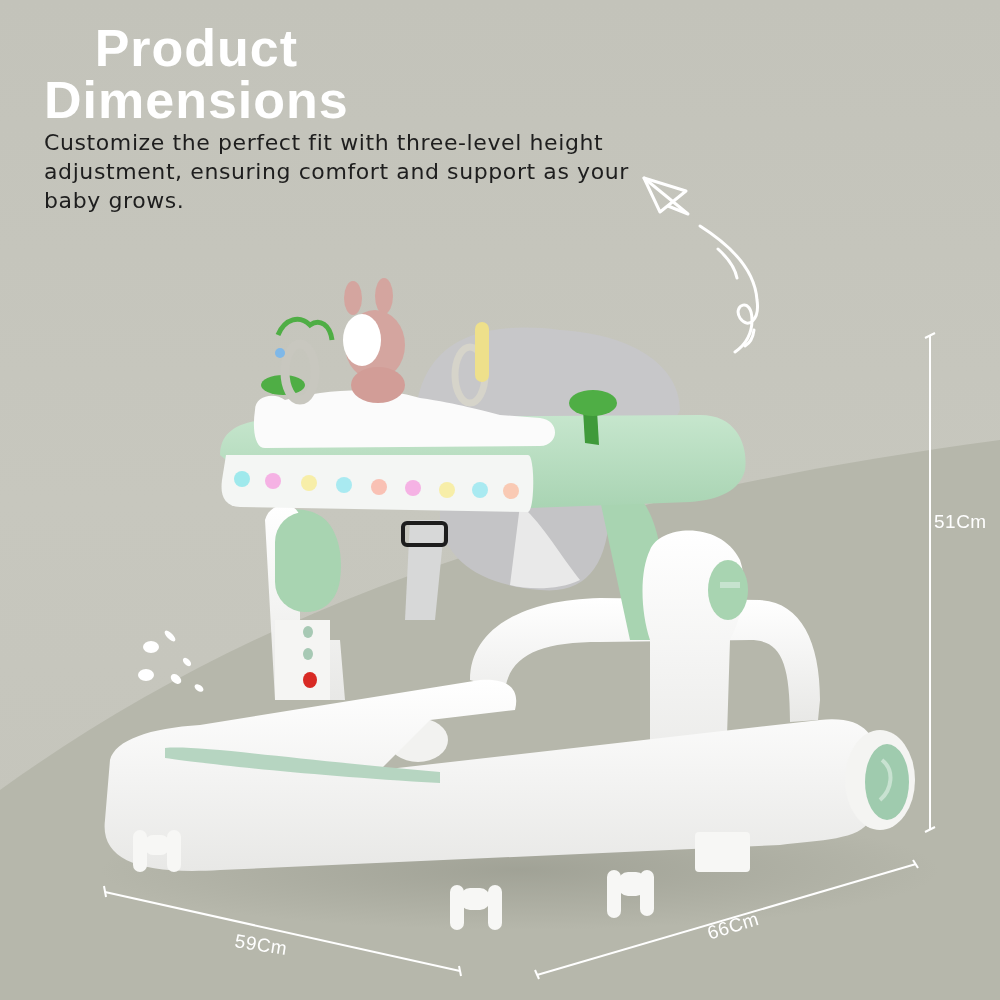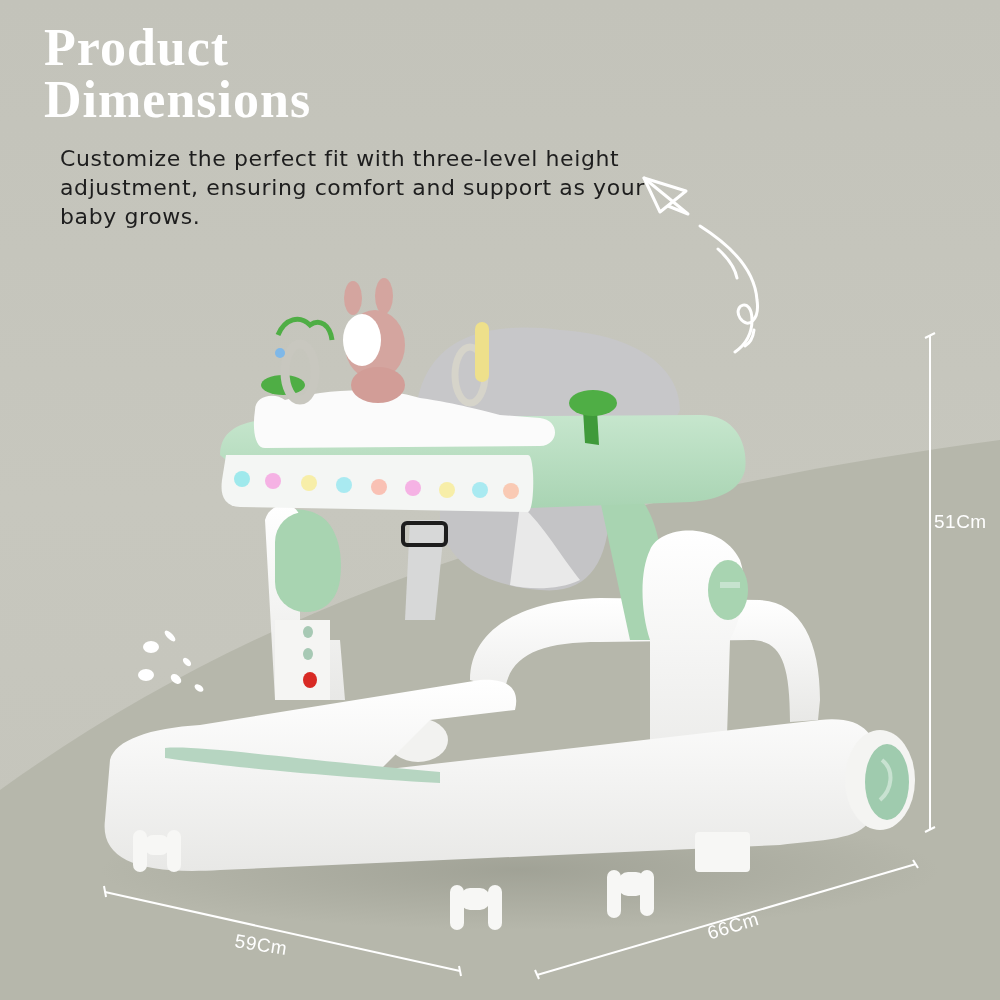--- a/index.html
+++ b/index.html
@@ -1,25 +1,25 @@
 <!DOCTYPE html>
 <html><head>
 <meta charset="utf-8">
 <style>
   html, body { margin: 0; padding: 0; }
   body { width: 1000px; height: 1000px; overflow: hidden; position: relative;
          background: #c6c6bd; font-family: "DejaVu Sans", sans-serif; }
   .bg-upper { position: absolute; inset: 0; background: linear-gradient(180deg,#c3c3ba 0%,#c7c7be 50%,#c4c4bb 100%); }
   .bg-floor { position: absolute; left: 0; top: 0; width: 1000px; height: 1000px; }
   .title { position: absolute; left: 44px; top: 22px; color: #ffffff;
-           font-family: Liberation Serif, serif; font-weight: bold;
-           font-size: 52px; line-height: 52px; letter-spacing: 1px; margin: 0; }
+           font-family: Liberation Sans, sans-serif; font-weight: bold;
+           font-size: 52px; line-height: 52px; letter-spacing: 1px; margin: 0; text-align: center; }
   .subtitle { position: absolute; left: 44px; top: 128px; width: 620px; color: #1e1e1e;
               font-family: "DejaVu Sans", sans-serif; font-size: 22px; line-height: 29px;
-              letter-spacing: 0.6px; margin: 16px; }
+              letter-spacing: 0.6px; margin: 0; }
   .dim-label { position: absolute; color: #ffffff; font-family: "Liberation Sans", sans-serif;
                font-size: 19px; letter-spacing: 0.5px; white-space: nowrap; }
   .dim-h { left: 934px; top: 511px; }
   .dim-w { left: 235px; top: 930px; transform: rotate(9deg); transform-origin: left center; }
   .dim-d { left: 708px; top: 923px; transform: rotate(-17deg); transform-origin: left center; }
   svg.layer { position: absolute; left: 0; top: 0; }
 </style>
 </head>
 <body>
 

